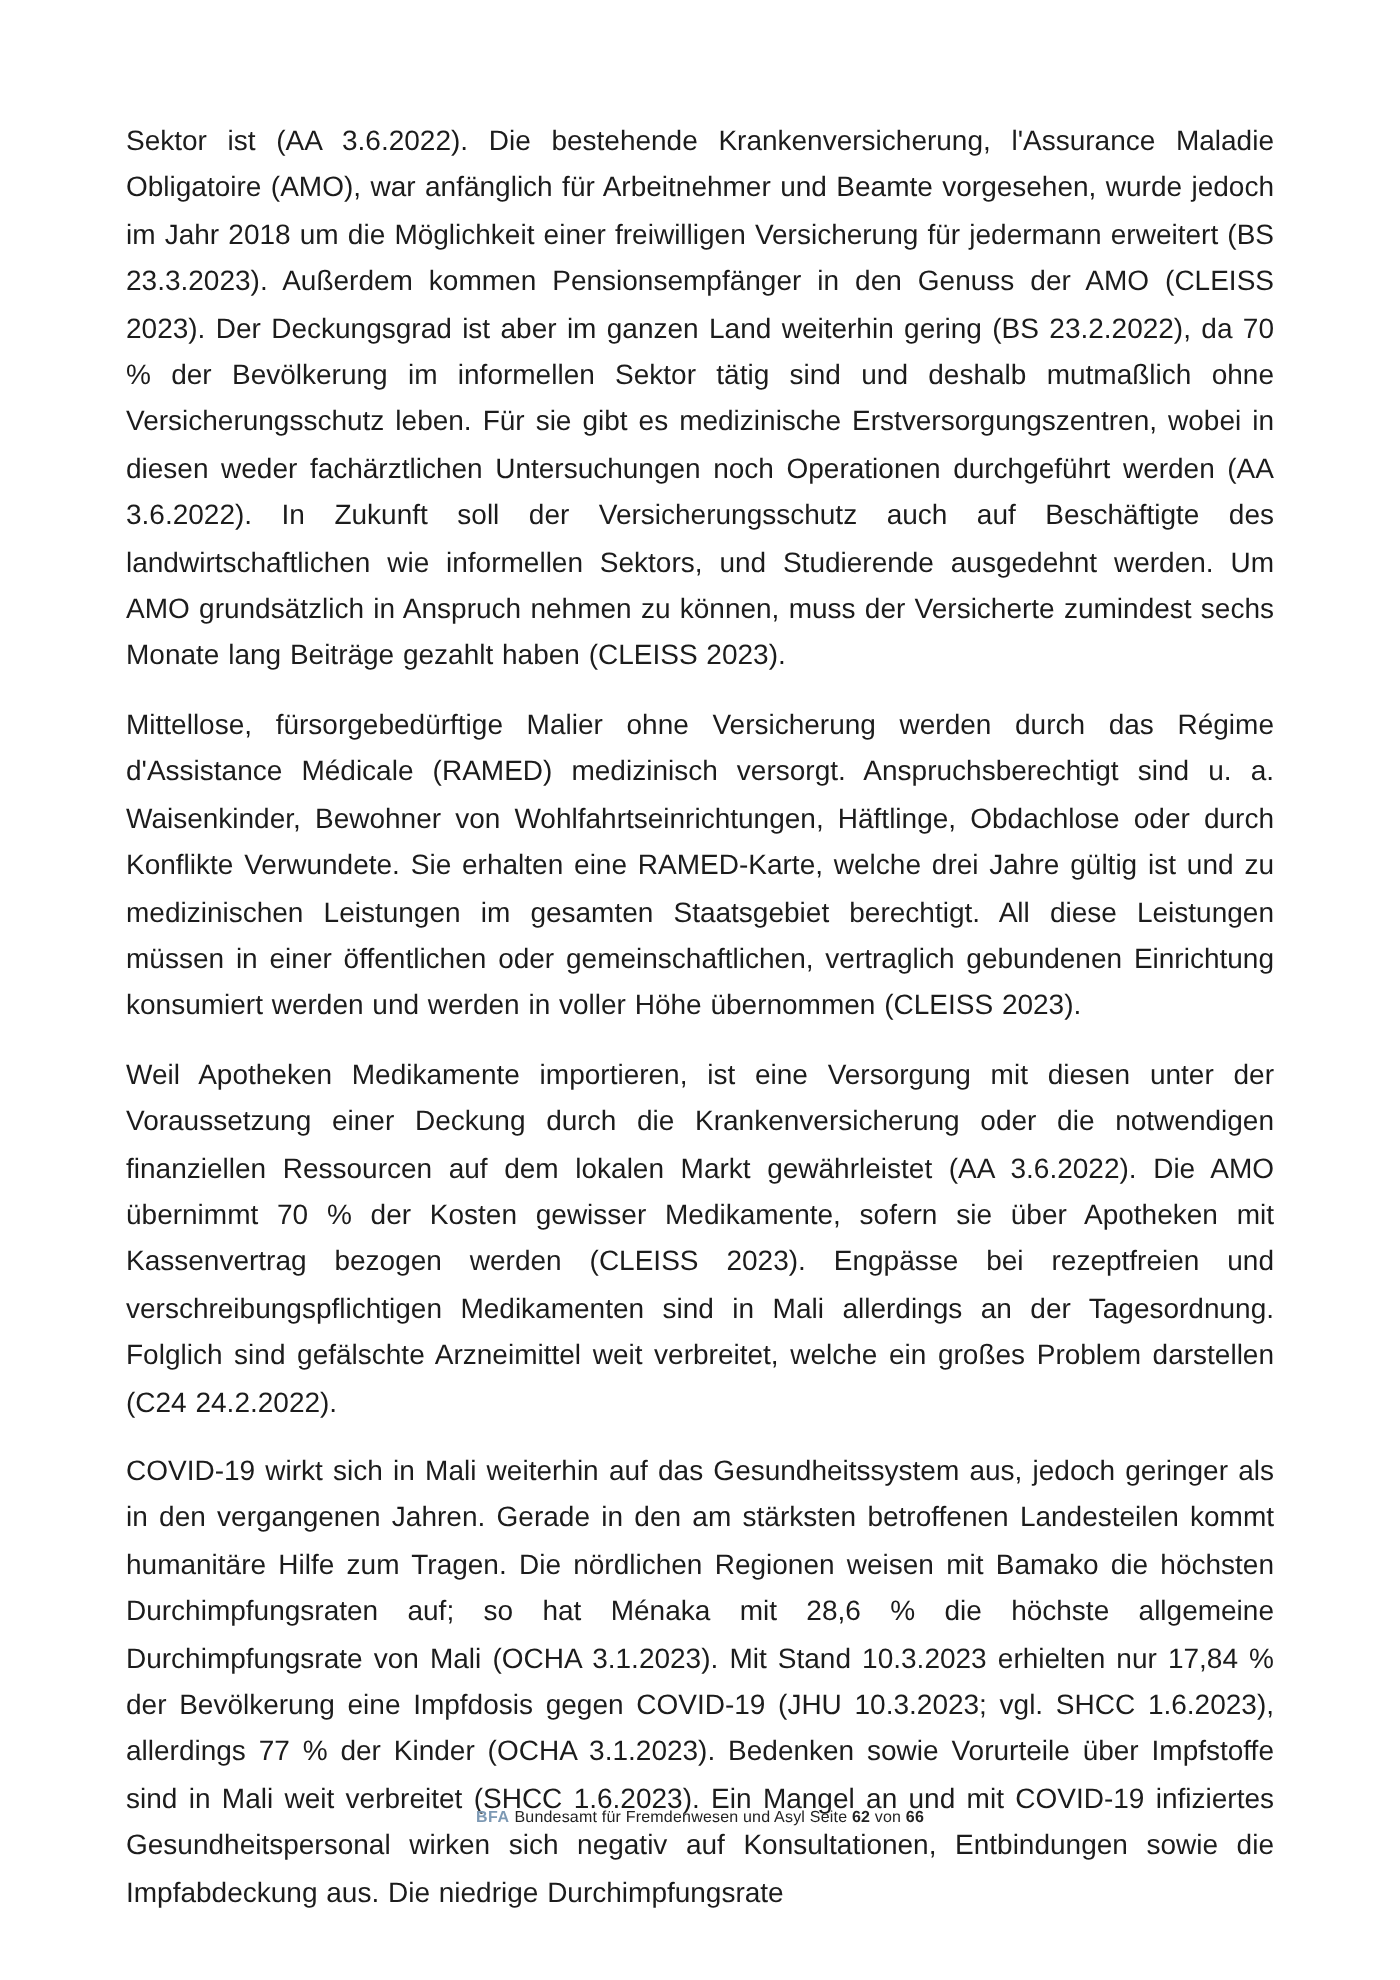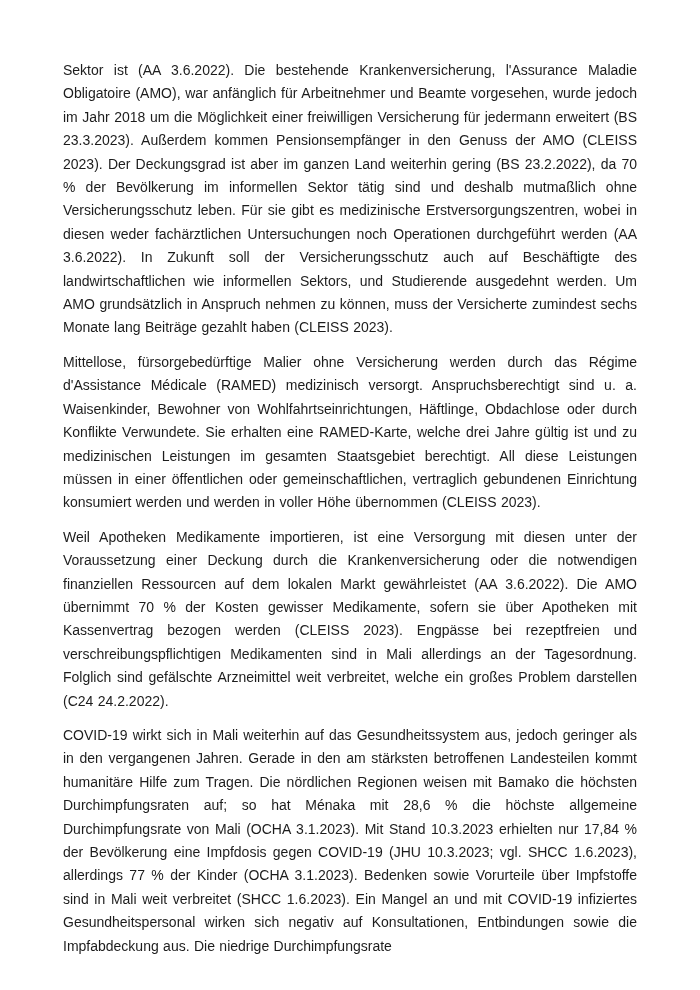--- a/index.html
+++ b/index.html
@@ -55,14 +55,22 @@
 
 <div class="page">
 
   <div class="content">
     <p>Sektor ist (AA 3.6.2022). Die bestehende Krankenversicherung, l'Assurance Maladie Obligatoire (AMO), war anfänglich für Arbeitnehmer und Beamte vorgesehen, wurde jedoch im Jahr 2018 um die Möglichkeit einer freiwilligen Versicherung für jedermann erweitert (BS 23.3.2023). Außerdem kommen Pensionsempfänger in den Genuss der AMO (CLEISS 2023). Der Deckungsgrad ist aber im ganzen Land weiterhin gering (BS 23.2.2022), da 70 % der Bevölkerung im informellen Sektor tätig sind und deshalb mutmaßlich ohne Versicherungsschutz leben. Für sie gibt es medizinische Erstversorgungszentren, wobei in diesen weder fachärztlichen Untersuchungen noch Operationen durchgeführt werden (AA 3.6.2022). In Zukunft soll der Versicherungsschutz auch auf Beschäftigte des landwirtschaftlichen wie informellen Sektors, und Studierende ausgedehnt werden. Um AMO grundsätzlich in Anspruch nehmen zu können, muss der Versicherte zumindest sechs Monate lang Beiträge gezahlt haben (CLEISS 2023).</p>
     <p>Mittellose, fürsorgebedürftige Malier ohne Versicherung werden durch das Régime d'Assistance Médicale (RAMED) medizinisch versorgt. Anspruchsberechtigt sind u. a. Waisenkinder, Bewohner von Wohlfahrtseinrichtungen, Häftlinge, Obdachlose oder durch Konflikte Verwundete. Sie erhalten eine RAMED-Karte, welche drei Jahre gültig ist und zu medizinischen Leistungen im gesamten Staatsgebiet berechtigt. All diese Leistungen müssen in einer öffentlichen oder gemeinschaftlichen, vertraglich gebundenen Einrichtung konsumiert werden und werden in voller Höhe übernommen (CLEISS 2023).</p>
     <p>Weil Apotheken Medikamente importieren, ist eine Versorgung mit diesen unter der Voraussetzung einer Deckung durch die Krankenversicherung oder die notwendigen finanziellen Ressourcen auf dem lokalen Markt gewährleistet (AA 3.6.2022). Die AMO übernimmt 70 % der Kosten gewisser Medikamente, sofern sie über Apotheken mit Kassenvertrag bezogen werden (CLEISS 2023). Engpässe bei rezeptfreien und verschreibungspflichtigen Medikamenten sind in Mali allerdings an der Tagesordnung. Folglich sind gefälschte Arzneimittel weit verbreitet, welche ein großes Problem darstellen (C24 24.2.2022).</p>
     <p>COVID-19 wirkt sich in Mali weiterhin auf das Gesundheitssystem aus, jedoch geringer als in den vergangenen Jahren. Gerade in den am stärksten betroffenen Landesteilen kommt humanitäre Hilfe zum Tragen. Die nördlichen Regionen weisen mit Bamako die höchsten Durchimpfungsraten auf; so hat Ménaka mit 28,6 % die höchste allgemeine Durchimpfungsrate von Mali (OCHA 3.1.2023). Mit Stand 10.3.2023 erhielten nur 17,84 % der Bevölkerung eine Impfdosis gegen COVID-19 (JHU 10.3.2023; vgl. SHCC 1.6.2023), allerdings 77 % der Kinder (OCHA 3.1.2023). Bedenken sowie Vorurteile über Impfstoffe sind in Mali weit verbreitet (SHCC 1.6.2023). Ein Mangel an und mit COVID-19 infiziertes Gesundheitspersonal wirken sich negativ auf Konsultationen, Entbindungen sowie die Impfabdeckung aus. Die niedrige Durchimpfungsrate</p>
   </div>
 
+  <div class="footer">
+    <span class="logo">BFA</span>
+    <span>Bundesamt für Fremdenwesen und Asyl</span>
+    <span>Seite</span>
+    <span class="pagenum">62</span>
+    <span>von</span>
+    <span class="pagenum">66</span>
+  </div>
 
 </div>
 
 </body></html>

